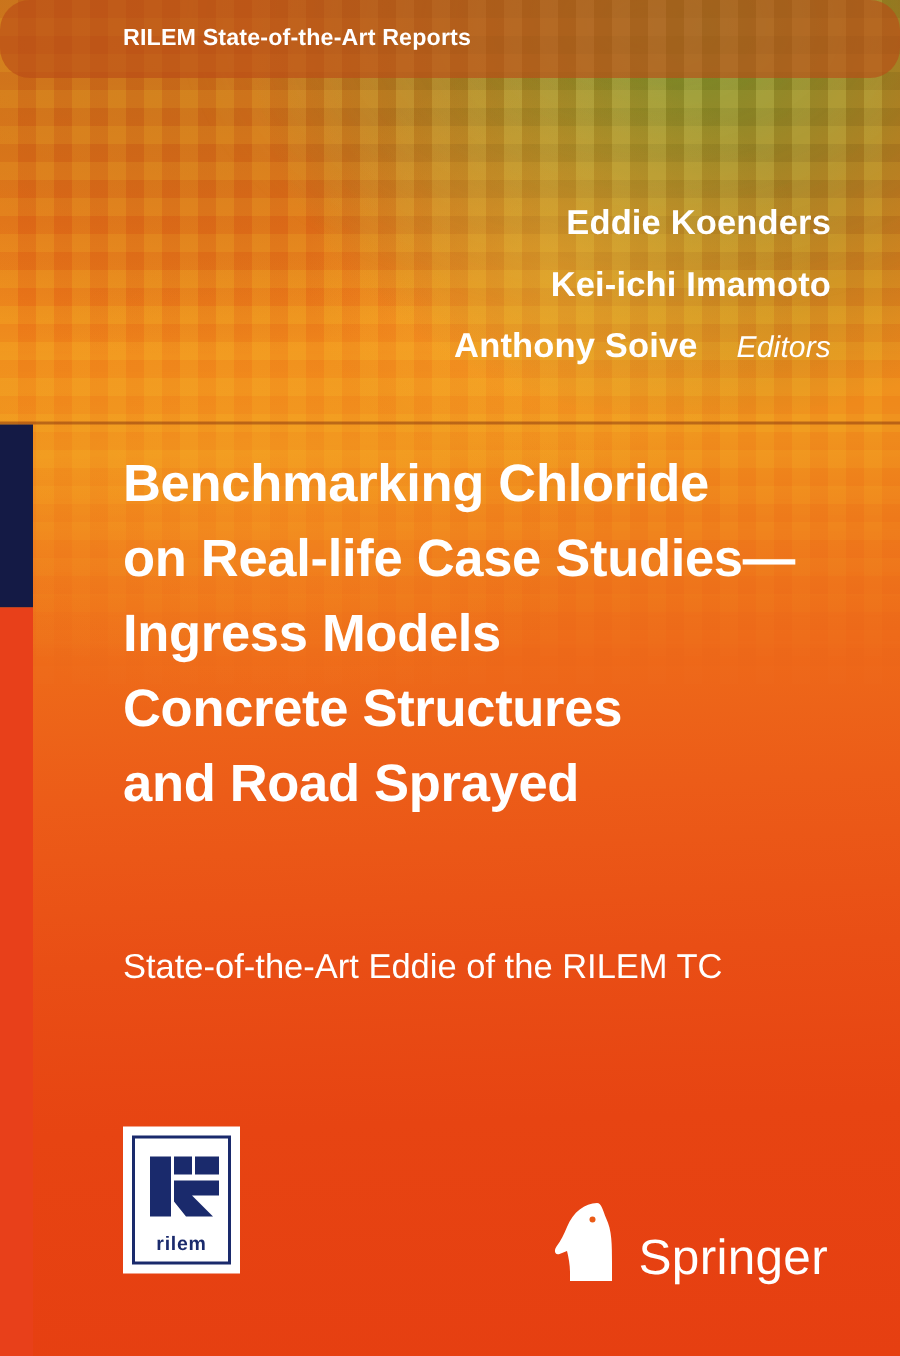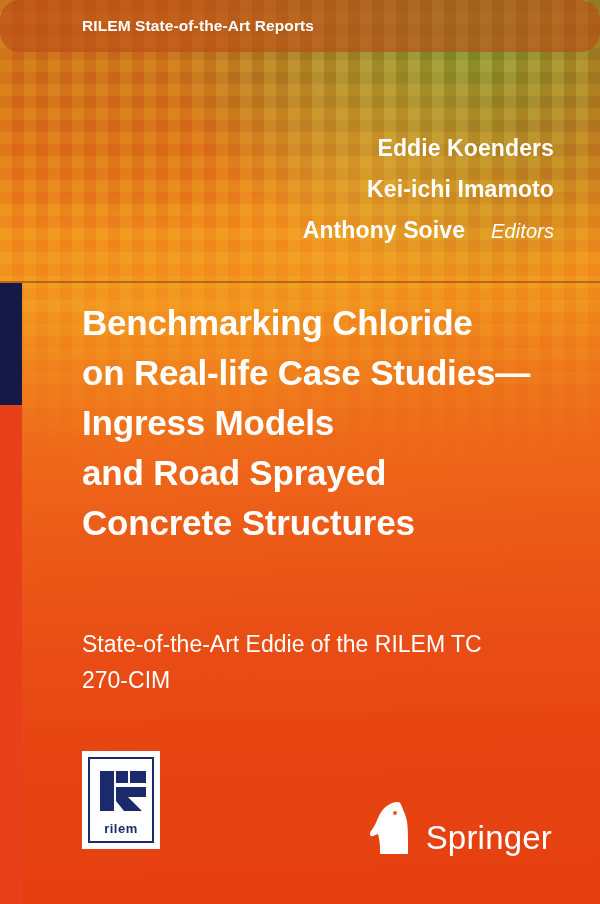--- a/index.html
+++ b/index.html
@@ -246,27 +246,26 @@
   </div>
 
   <div class="divider"></div>
   <div class="spine-dark"></div>
   <div class="spine-red"></div>
 
   <div class="title">
     <div class="title-line">Benchmarking Chloride</div>
     <div class="title-line">on Real-life Case Studies—</div>
     <div class="title-line">Ingress Models</div>
+    <div class="title-line">Concrete Structures</div>
     <div class="title-line">and Road Sprayed</div>
-    <div class="title-line">Concrete Structures</div>
   </div>
 
   <div class="subtitle">
     <div class="subtitle-line">State-of-the-Art Eddie of the RILEM TC</div>
-    <div class="subtitle-line">270-CIM</div>
   </div>
 
   <div class="rilem-logo">
     <div class="rilem-inner">
       <svg class="rilem-mark" viewBox="0 0 50 48">
         <polygon points="2,4 16,4 16,44 2,44" fill="#1a2a6c"></polygon>
         <polygon points="18,4 30,4 30,16 18,16" fill="#1a2a6c"></polygon>
         <polygon points="32,4 48,4 48,16 32,16" fill="#1a2a6c"></polygon>
         <polygon points="18,20 48,20 48,30 30,30 44,44 26,44 18,34" fill="#1a2a6c"></polygon>
       </svg>

